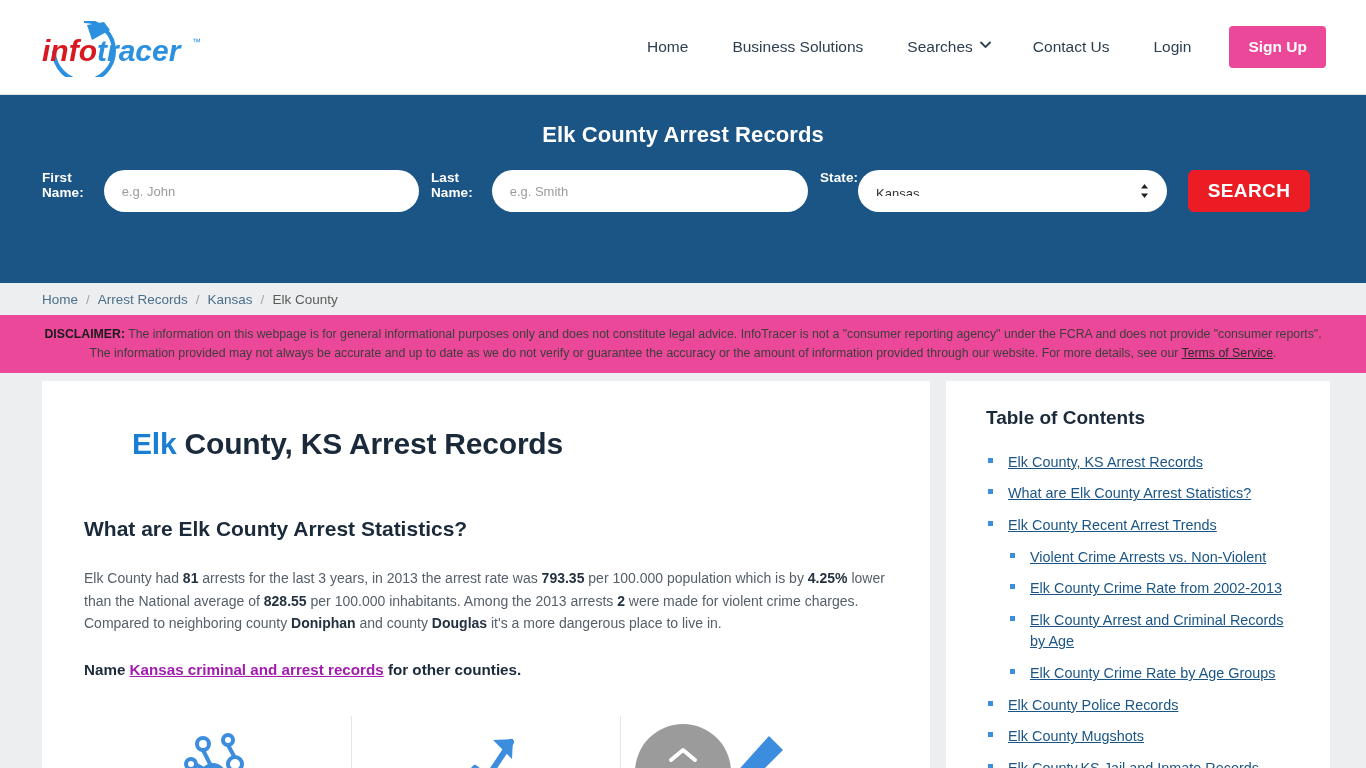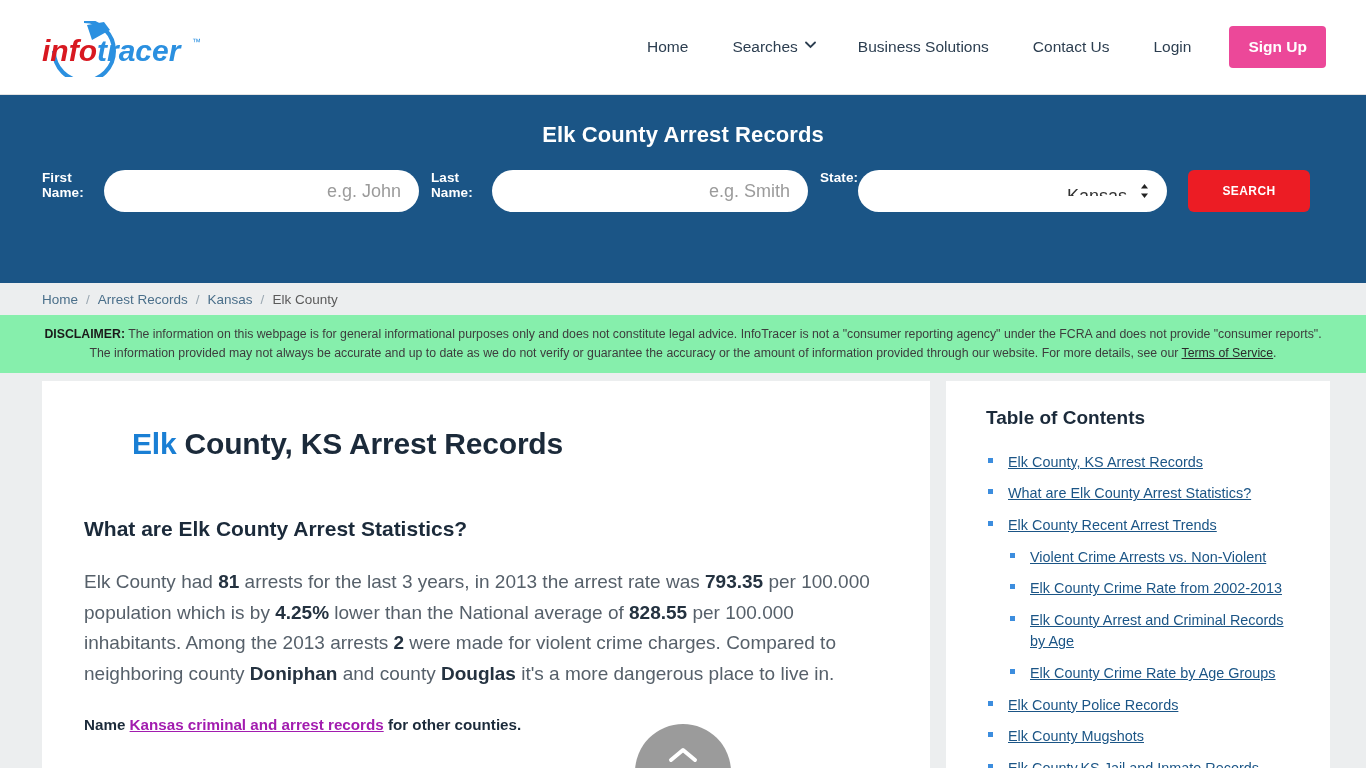--- a/index.html
+++ b/index.html
@@ -99,26 +99,25 @@
     font-weight: bold;
     margin-bottom: 10px;
     letter-spacing: .1px;
   }
   .text-input, .state-select {
     height: 42px;
     border-radius: 21px;
     border: none;
     outline: none;
     padding: 16px 18px;
-    font-size: 18px;
+    font-size: 13px;
     color: #333;
     font-family: "Liberation Sans", sans-serif;
     background: #fff;
     width: 100%;
-    text-align: right;
   }
   .text-input::placeholder { color: #9b9b9b; }
   .select-wrap { position: relative; width: 100%; }
   .state-select {
     appearance: none;
     -webkit-appearance: none;
     padding-right: 40px;
   }
   .sel-arrows {
     position: absolute;
@@ -131,21 +130,21 @@
     text-align: center;
   }
   .search-btn {
     background: #ec1c24;
     color: #fff;
     border: none;
     border-radius: 6px;
     height: 42px;
     width: 122px;
     font-weight: bold;
-    font-size: 12px;
+    font-size: 19px;
     letter-spacing: .4px;
     cursor: pointer;
     margin-left: 9px;
     font-family: "Liberation Sans", sans-serif;
   }
 
   
   .breadcrumb-bar {
     background: #eceeef;
     height: 32px;
@@ -157,21 +156,21 @@
   .crumb {
     color: #4a6f8a;
     text-decoration: none;
     cursor: pointer;
   }
   .crumb.current { color: #5a5a5a; cursor: default; }
   .crumb-sep { color: #9aa7b1; margin: 0 8px; }
 
   
   .disclaimer {
-    background: #86efac;
+    background: #ec4899;
     padding: 10px 44px 9px 44px;
     font-size: 12.3px;
     line-height: 1.58;
     color: #3d3d3d;
     text-align: center;
   }
   .disclaimer b { color: #1a1a1a; }
   .tos-link { color: #2b2b2b; text-decoration: underline; cursor: pointer; }
 
   
@@ -195,21 +194,21 @@
     letter-spacing: -.2px;
   }
   .page-title .hl { color: #1a7fd4; margin-left: 48px; }
   .sub-title {
     font-size: 21px;
     font-weight: bold;
     color: #1b2a3a;
     margin: 56px 0 26px 0;
   }
   .body-par {
-    font-size: 19px;
+    font-size: 14px;
     line-height: 1.62;
     color: #56606a;
     margin: 0 0 26px 0;
     max-width: 805px;
   }
   .body-par b { color: #2b3views; }
   .body-par b { color: #243240; font-weight: bold; }
   .view-line {
     font-size: 15.2px;
     font-weight: bold;
@@ -301,30 +300,30 @@
       <text x="55" y="40" font-family="Liberation Sans, sans-serif" font-size="30" font-weight="bold" font-style="italic" fill="#2b90e0">tracer</text>
       <text x="150" y="24" font-family="Liberation Sans, sans-serif" font-size="9" fill="#2b90e0">™</text>
     </svg>
   </a>
 
   <nav class="main-nav">
     <a class="nav-item" href="#">
         <span>Home</span>
       </a>
     <a class="nav-item" href="#">
+        <span>Business Solutions</span>
+      </a>
+    <a class="nav-item" href="#">
       <span>Searches</span>
       <span class="caret">
         <svg width="11" height="8" viewBox="0 0 11 8">
             <path d="M1 1.5 L5.5 6 L10 1.5" fill="none" stroke="#2c3e50" stroke-width="1.8" stroke-linecap="round"></path>
           </svg>
       </span>
     </a>
-    <a class="nav-item" href="#">
-        <span>Business Solutions</span>
-      </a>
     <a class="nav-item" href="#">
         <span>Contact Us</span>
       </a>
     <a class="nav-item" href="#">
         <span>Login</span>
       </a>
     <button class="signup-btn">Sign Up</button>
   </nav>
 </header>
 

